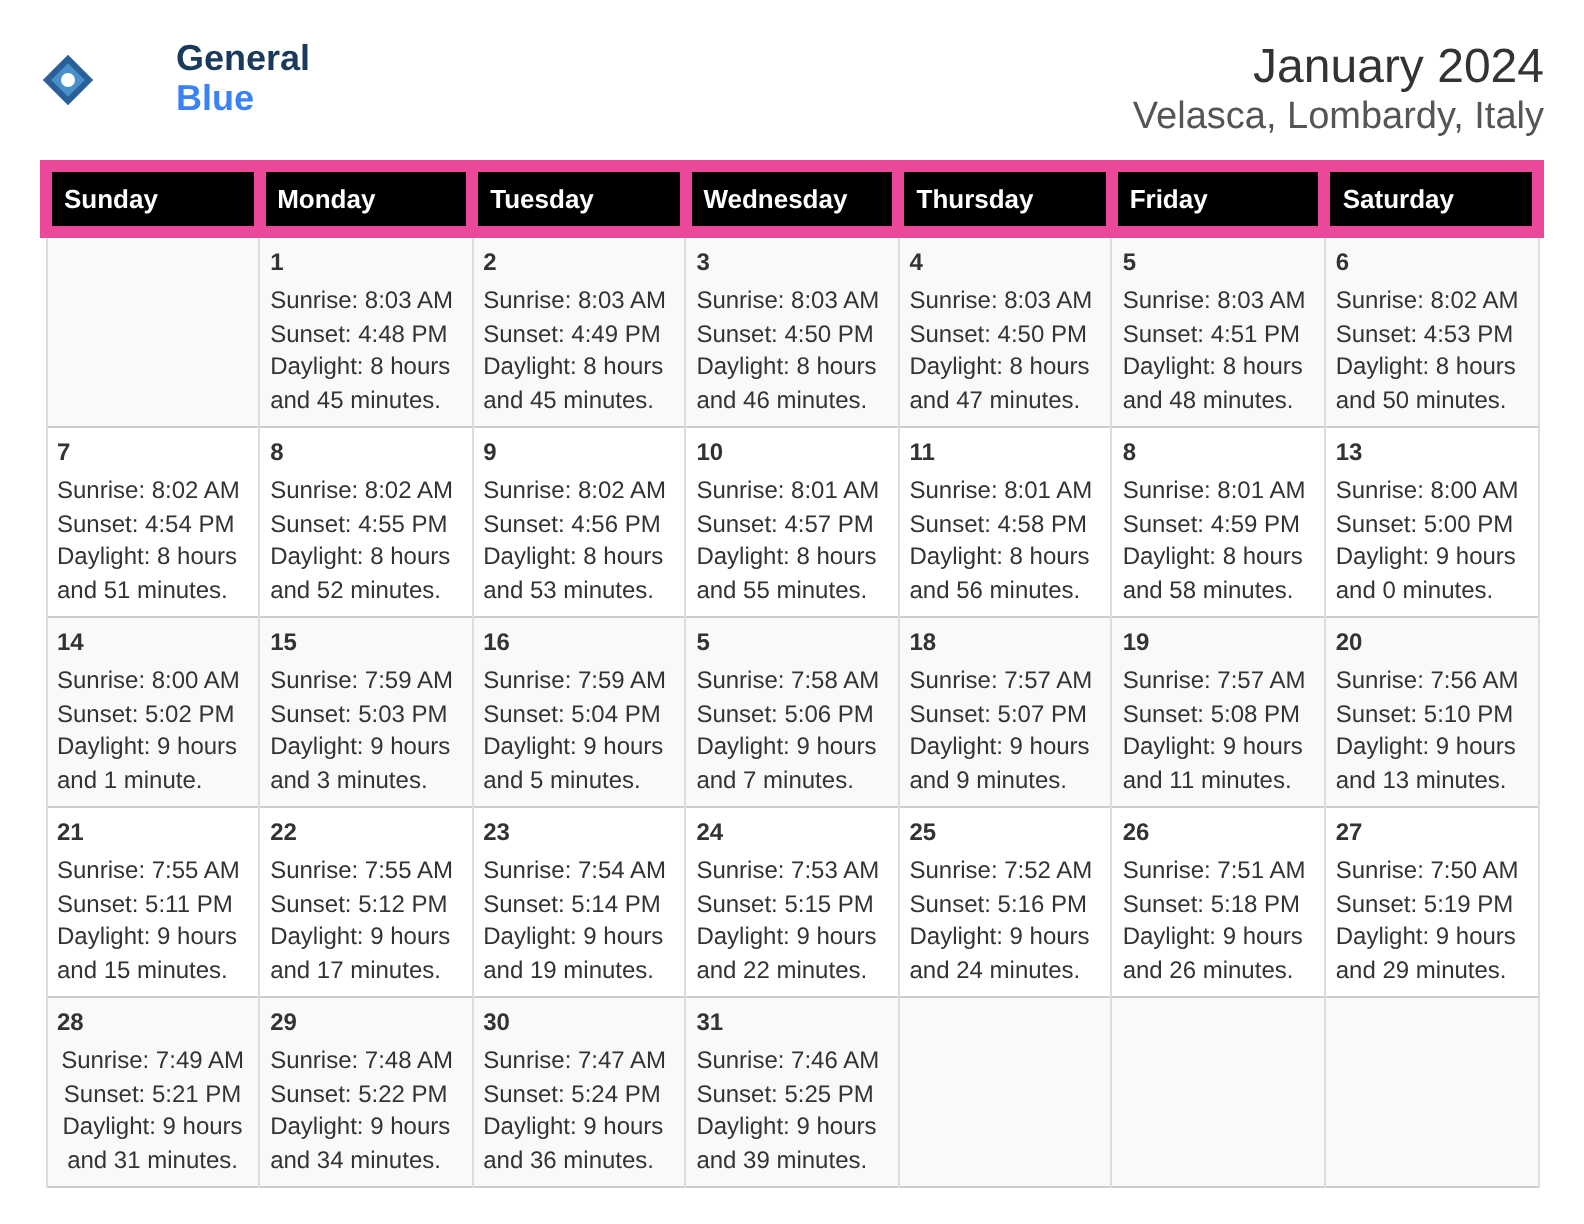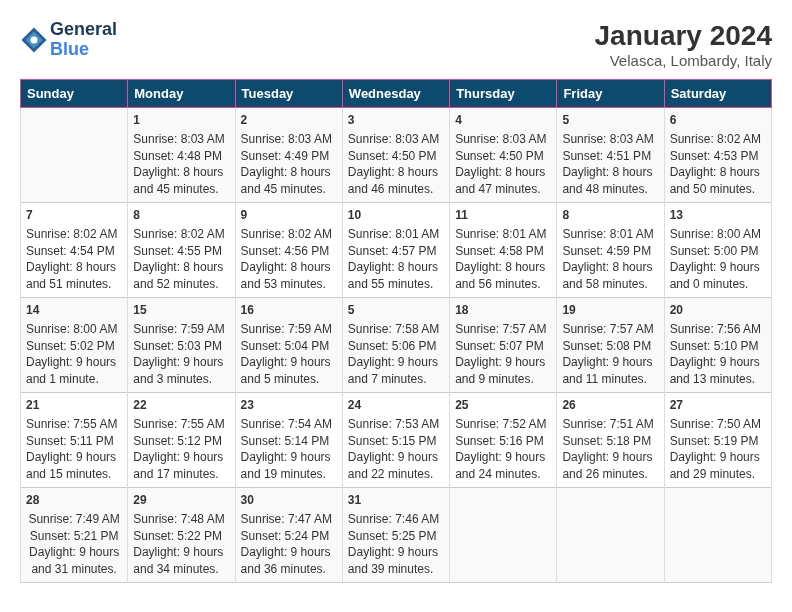--- a/index.html
+++ b/index.html
@@ -12,51 +12,52 @@
     }
     .header {
       display: flex;
       justify-content: space-between;
       align-items: flex-start;
       margin-bottom: 10px;
     }
     .logo {
       display: flex;
       align-items: center;
+      gap: 38px;
     }
     .logo-icon {
       width: 28px;
       height: 28px;
       margin-right: 2px;
     }
     .title-block {
       text-align: right;
     }
     .month-title {
-      font-size: 28px;
-      font-weight: bold;
+      font-size: 24px;
+      font-weight: normal;
       color: #333;
     }
     .subtitle {
-      font-size: 15px;
+      font-size: 19px;
       color: #555;
     }
     table {
       width: 100%;
       border-collapse: collapse;
       font-size: 11px;
     }
     thead tr th {
-      background-color: #0c4a6e;
+      background-color: #000000;
       color: #fff;
       text-align: left;
       padding: 6px 6px;
       font-size: 13px;
       font-weight: bold;
-      border: 1px solid #ec4899;
+      border: 6px solid #ec4899;
     }
     tbody tr {
       border-bottom: 1px solid #ccc;
     }
     tbody tr td {
       vertical-align: top;
       padding: 4px 5px;
       border-right: 1px solid #ddd;
       border-left: 1px solid #ddd;
       min-height: 80px;

